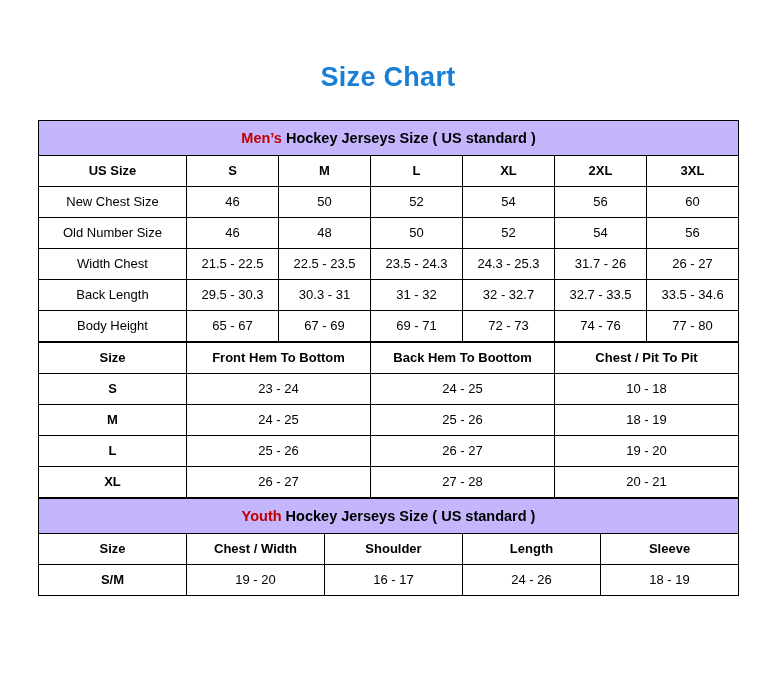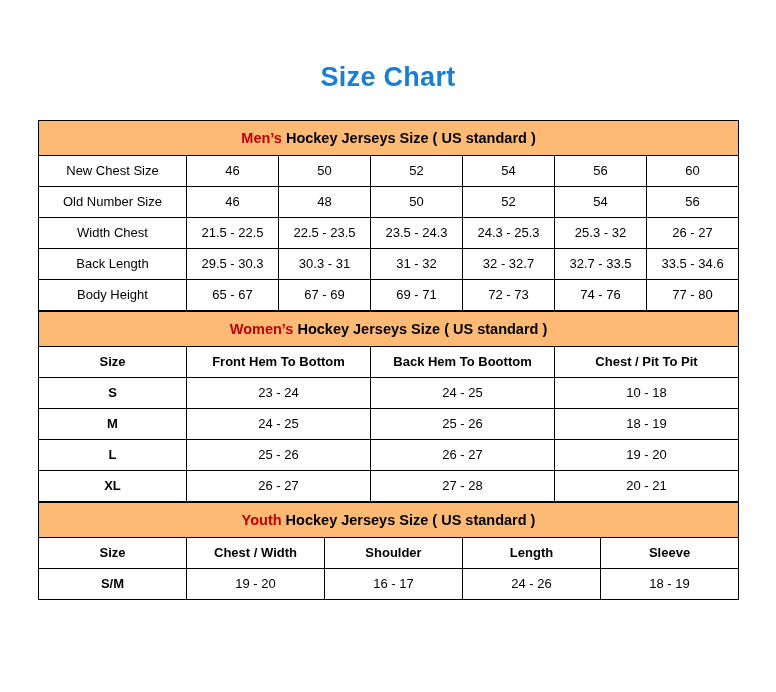--- a/index.html
+++ b/index.html
@@ -41,21 +41,21 @@
   td, th {
     border: 1px solid #000000;
     text-align: center;
     vertical-align: middle;
     font-size: 13px;
     height: 26px;
     padding: 2px 2px;
     font-weight: normal;
   }
   .banner td {
-    background: #fdba74;
+    background: #c4b5fd;
     font-weight: bold;
     font-size: 14.5px;
     height: 30px;
   }
   .banner .hl-men { color: #c00000; }
   .banner .hl-women { color: #c00000; }
   .banner .hl-youth { color: #c00000; }
   .hdr td {
     font-weight: bold;
     font-size: 13px;
@@ -85,20 +85,29 @@
         <col style="width:92px">
         <col style="width:92px">
         <col style="width:92px">
         <col style="width:92px">
         <col style="width:92px">
         <col style="width:92px">
       </colgroup>
       <tbody>
         <tr class="banner">
           <td colspan="7"><span class="hl-men">Men’s</span><span> Hockey Jerseys Size ( US standard )</span></td>
+        </tr>
+        <tr class="hdr">
+          <td>US Size</td>
+          <td>S</td>
+          <td>M</td>
+          <td>L</td>
+          <td>XL</td>
+          <td>2XL</td>
+          <td>3XL</td>
         </tr>
         <tr>
           <td class="rowlabel">New Chest Size</td>
           <td>46</td>
           <td>50</td>
           <td>52</td>
           <td>54</td>
           <td>56</td>
           <td>60</td>
         </tr>
@@ -110,21 +119,21 @@
           <td>52</td>
           <td>54</td>
           <td>56</td>
         </tr>
         <tr>
           <td class="rowlabel">Width Chest</td>
           <td>21.5 - 22.5</td>
           <td>22.5 - 23.5</td>
           <td>23.5 - 24.3</td>
           <td>24.3 - 25.3</td>
-          <td>25.3 - 32</td>
+          <td>31.7 - 26</td>
           <td>26 - 27</td>
         </tr>
         <tr>
           <td class="rowlabel">Back Length</td>
           <td>29.5 - 30.3</td>
           <td>30.3 - 31</td>
           <td>31 - 32</td>
           <td>32 - 32.7</td>
           <td>32.7 - 33.5</td>
           <td>33.5 - 34.6</td>
@@ -142,23 +151,20 @@
     </table>
 
     <table>
       <colgroup>
         <col style="width:148px">
         <col style="width:184px">
         <col style="width:184px">
         <col style="width:184px">
       </colgroup>
       <tbody>
-        <tr class="banner">
-          <td colspan="4"><span class="hl-women">Women’s</span><span> Hockey Jerseys Size ( US standard )</span></td>
-        </tr>
         <tr class="hdr">
           <td>Size</td>
           <td>Front Hem To Bottom</td>
           <td>Back Hem To Boottom</td>
           <td>Chest / Pit To Pit</td>
         </tr>
         <tr>
           <td class="bold-cell">S</td>
           <td>23 - 24</td>
           <td>24 - 25</td>

